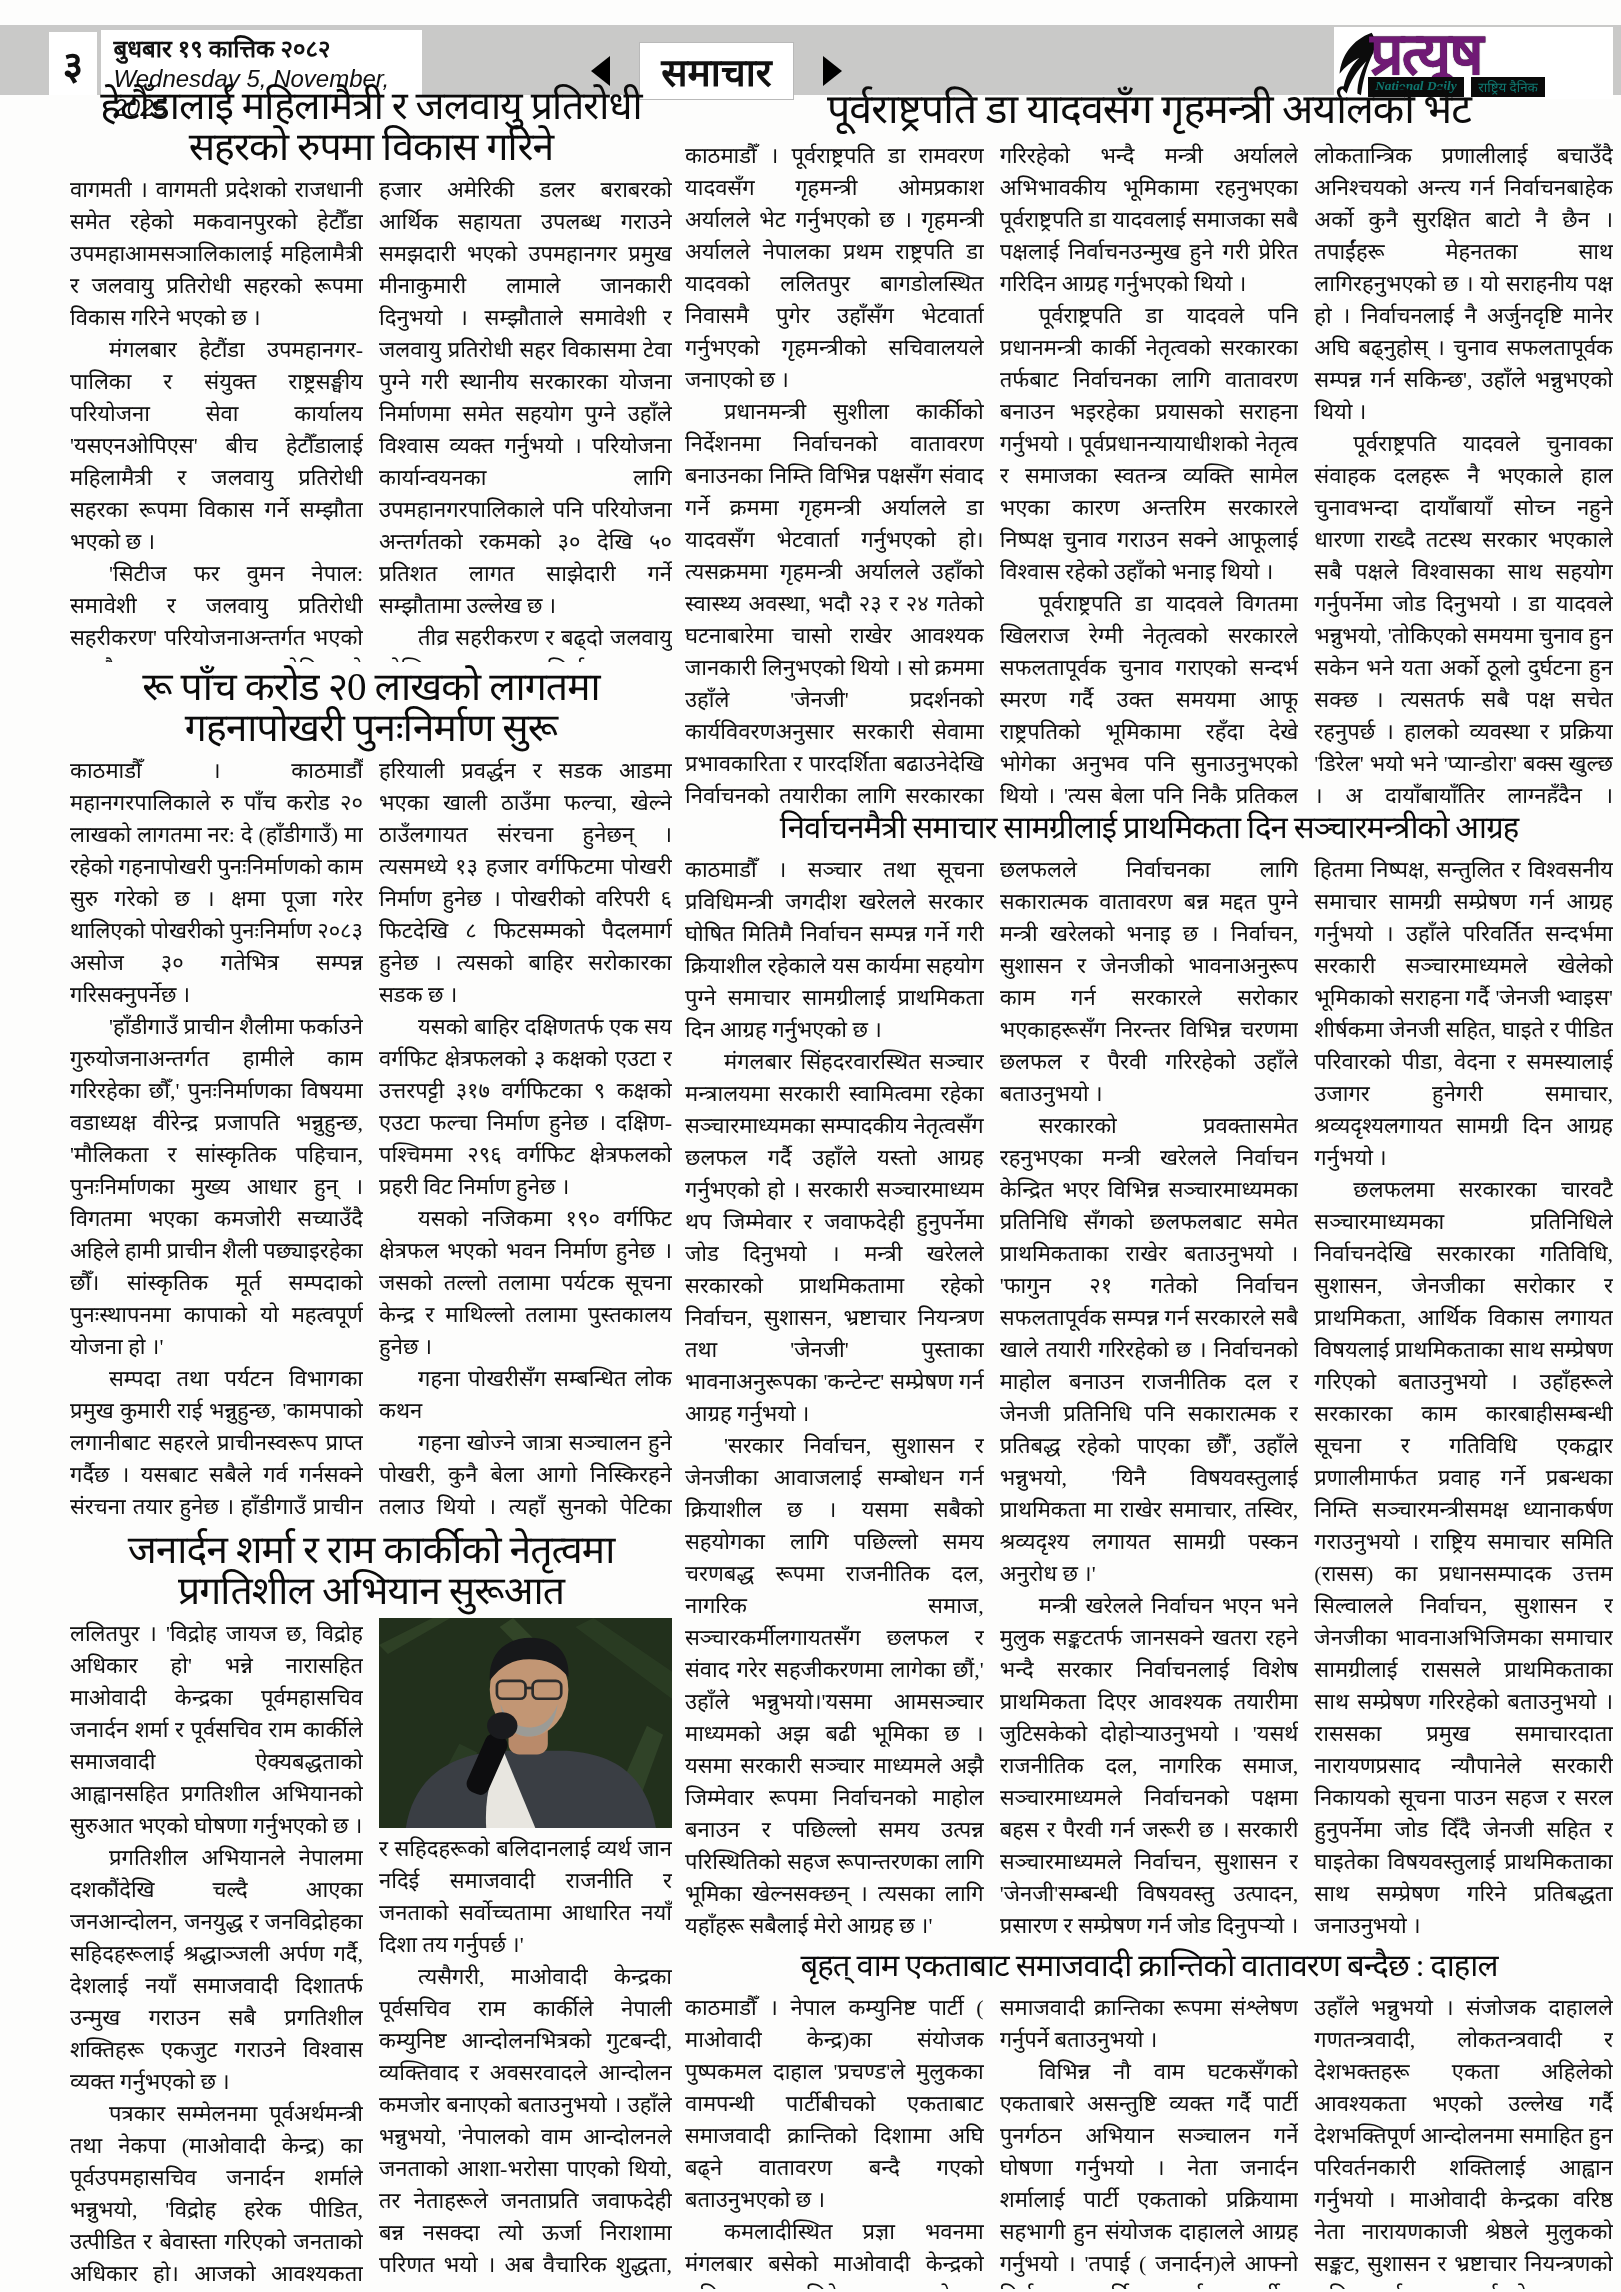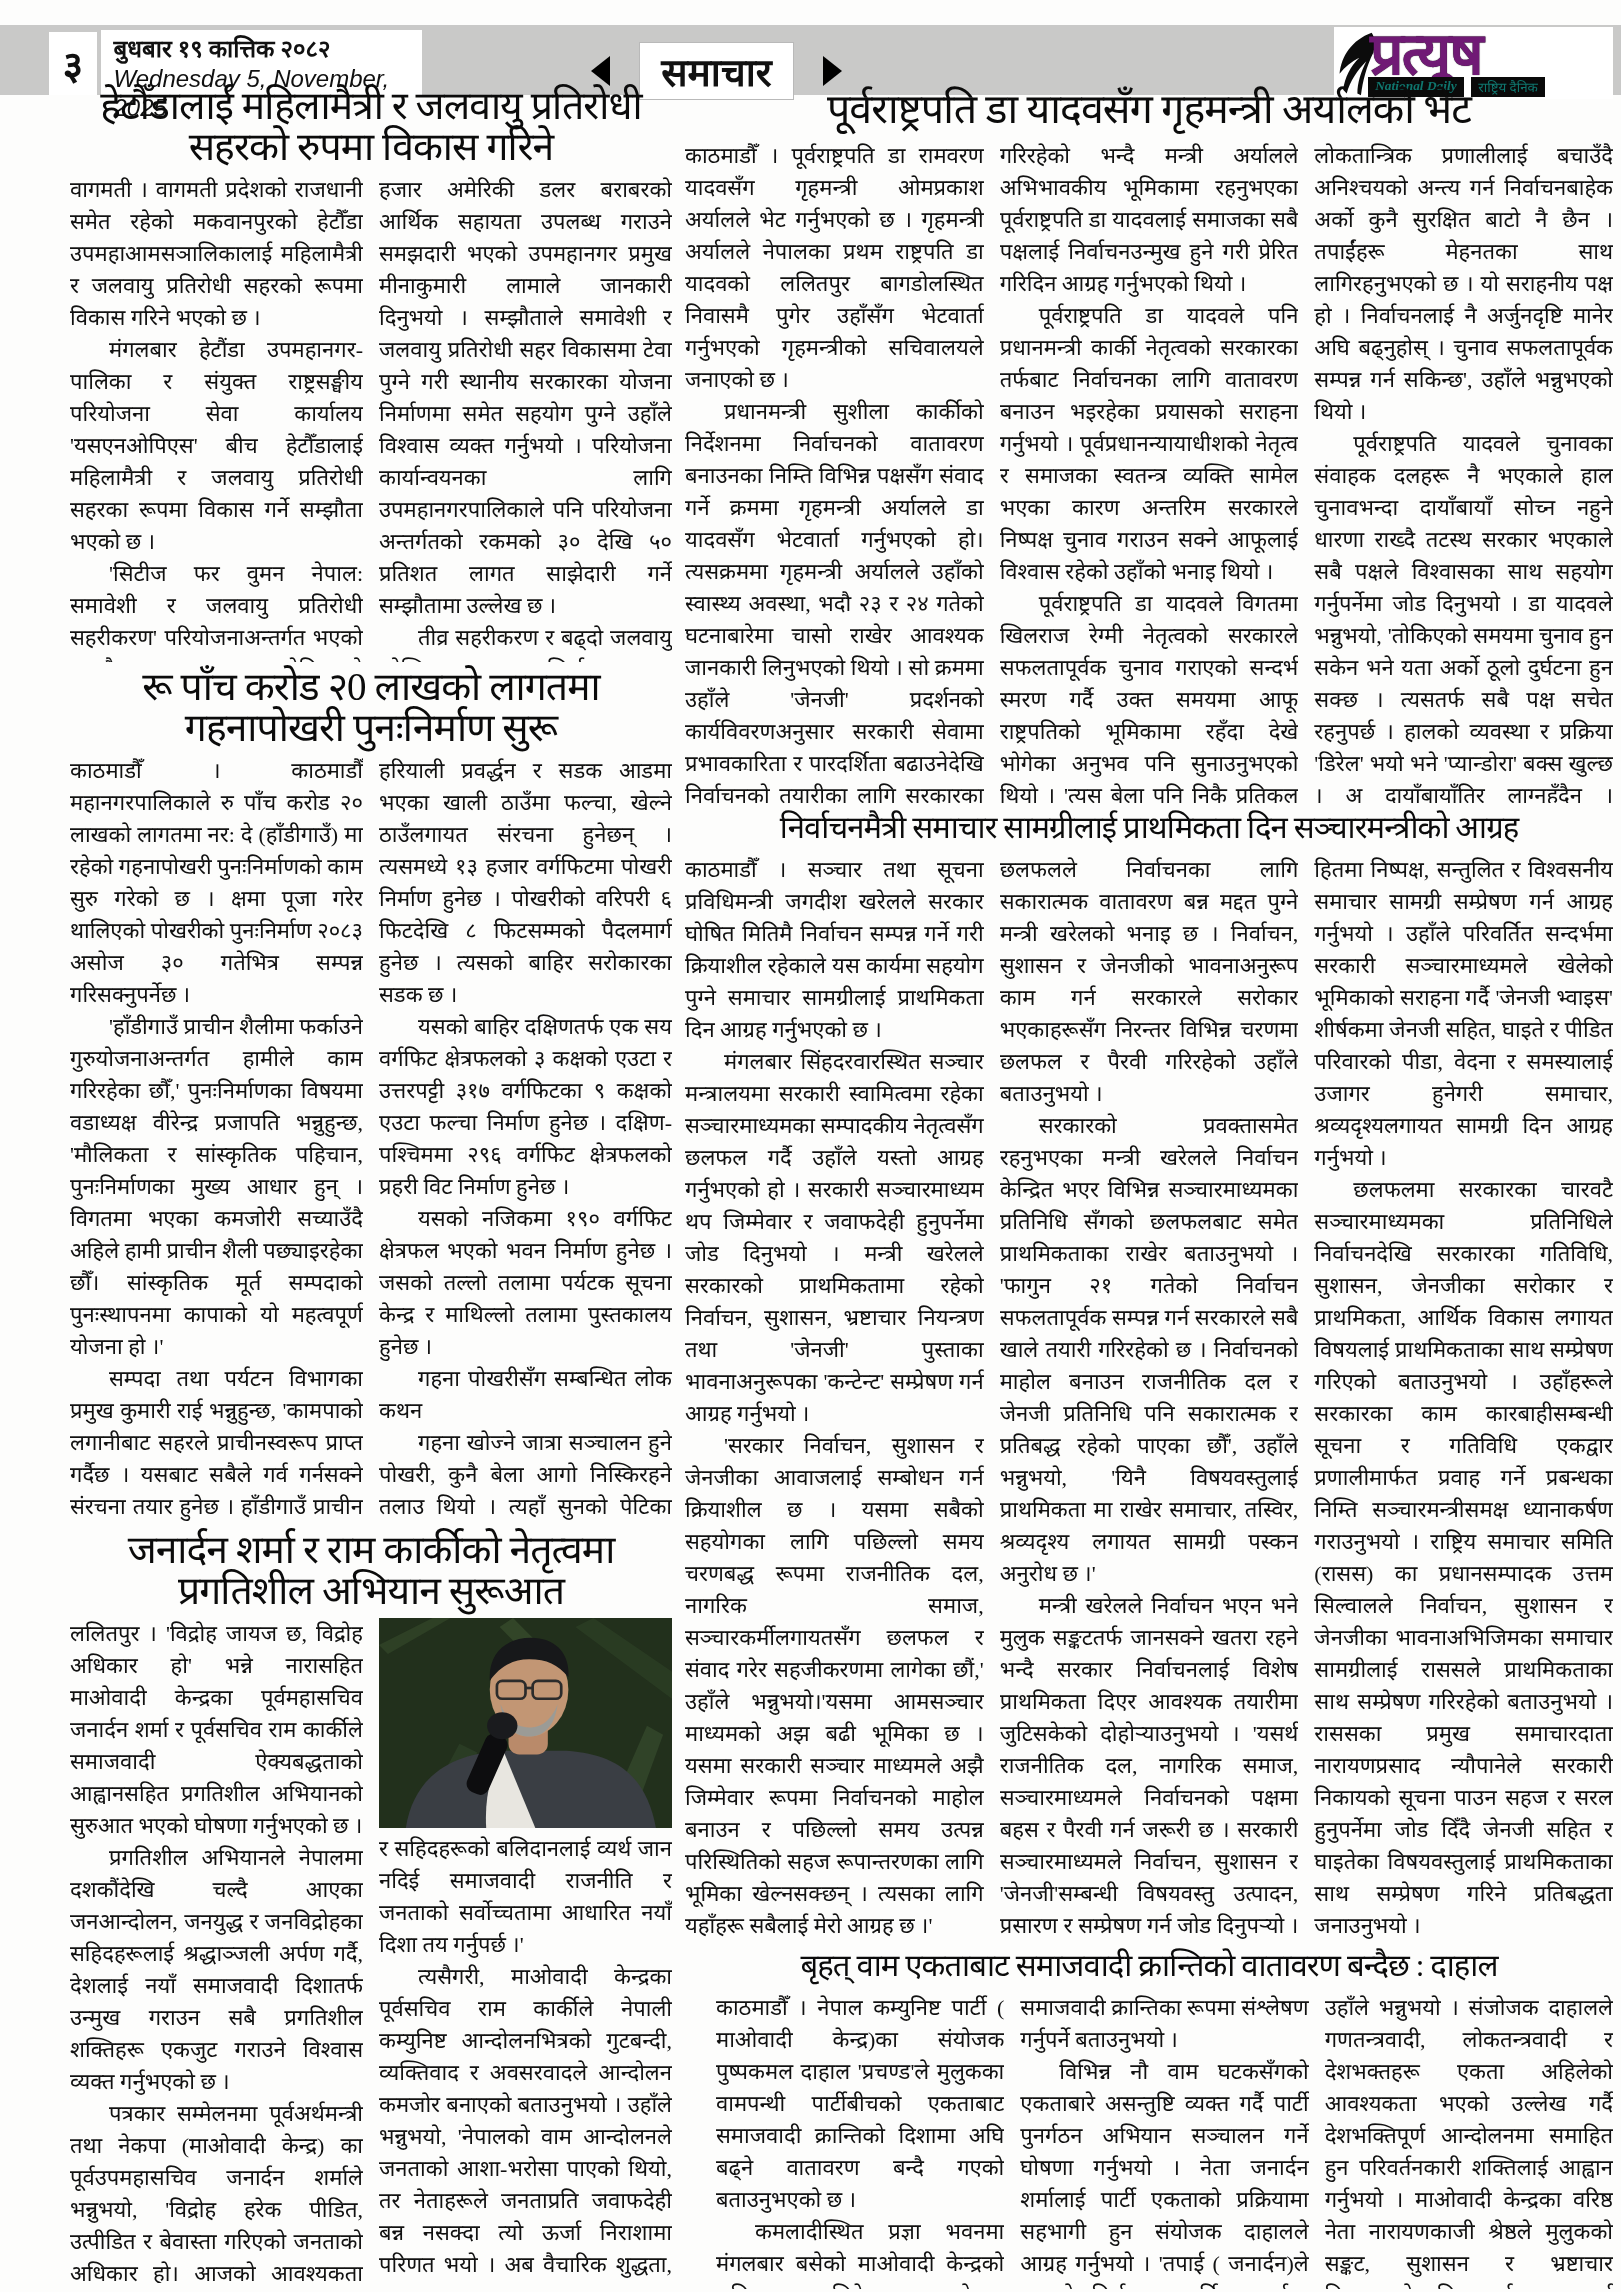--- a/index.html
+++ b/index.html
@@ -38,21 +38,21 @@
   .hl-1line{font-size:31px;line-height:38px;}
   .cols{display:flex;gap:16px;overflow:hidden;}
   .col{flex:1 1 0;overflow:hidden;}
   .col p{margin:0;font-size:22px;line-height:32px;text-align:justify;text-indent:39px;}
   .col p.first{text-indent:0;}
   .body-a1{height:488px;margin-bottom:0;}
   .body-a3{height:770px;}
   .body-a5{height:665px;}
   .body-a2{height:663px;}
   .body-a4{height:1088px;}
-  .body-a6{height:297px;margin-left:31px;}
+  .body-a6{height:297px;}
   .a1{margin-bottom:3.6px;} .a3{margin-bottom:3.6px;} .a2{margin-bottom:5.4px;} .a4{margin-bottom:5.4px;}
   .photo{width:100%;height:210px;display:block;margin-bottom:5.4px;}
 </style>
 </head>
 <body>
 
 <div class="page">
 
   <div class="topband"></div>
 

